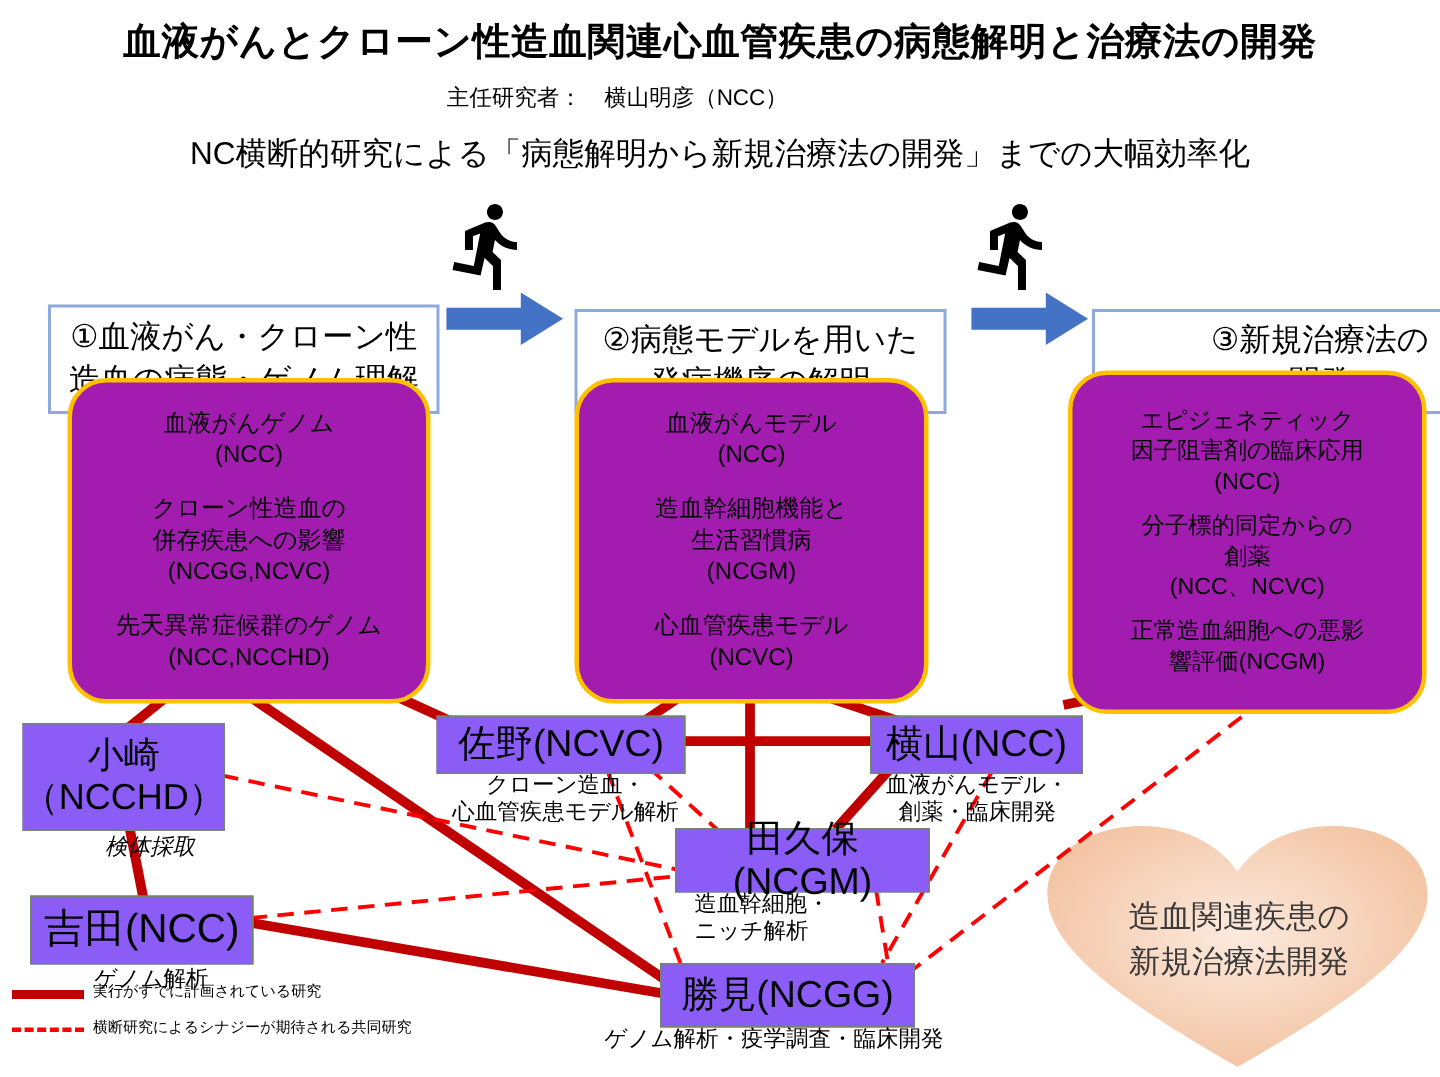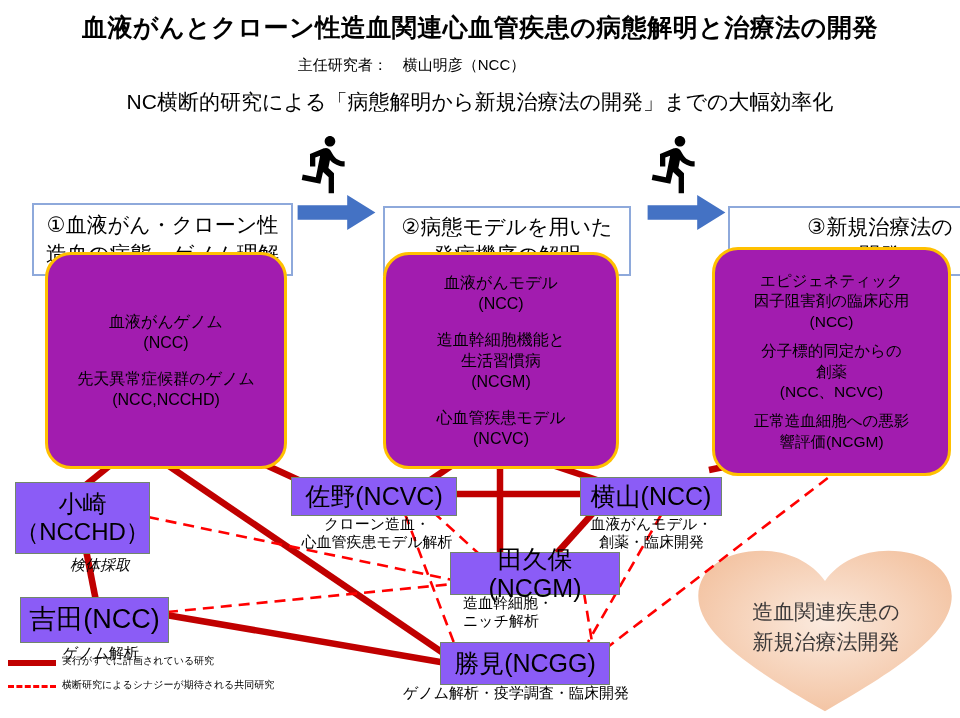--- a/index.html
+++ b/index.html
@@ -94,20 +94,23 @@
 <svg class="abs arrow arrow1" viewBox="0 0 80 36">
   <polygon points="0,10.5 51,10.5 51,0 80,18 51,36 51,25.5 0,25.5" style="fill:var(--arrow)"></polygon>
 </svg>
 <svg class="abs arrow arrow2" viewBox="0 0 80 36">
   <polygon points="0,10.5 51,10.5 51,0 80,18 51,36 51,25.5 0,25.5" style="fill:var(--arrow)"></polygon>
 </svg>
 
 <div class="abs theme theme1">
   <div class="preline">血液がんゲノム
 (NCC)</div>
+  <div class="preline">クローン性造血の
+併存疾患への影響
+(NCGG,NCVC)</div>
   <div class="preline">先天異常症候群のゲノム
 (NCC,NCCHD)</div>
 </div>
 <div class="abs theme theme2">
   <div class="preline">血液がんモデル
 (NCC)</div>
   <div class="preline">造血幹細胞機能と
 生活習慣病
 (NCGM)</div>
   <div class="preline">心血管疾患モデル

